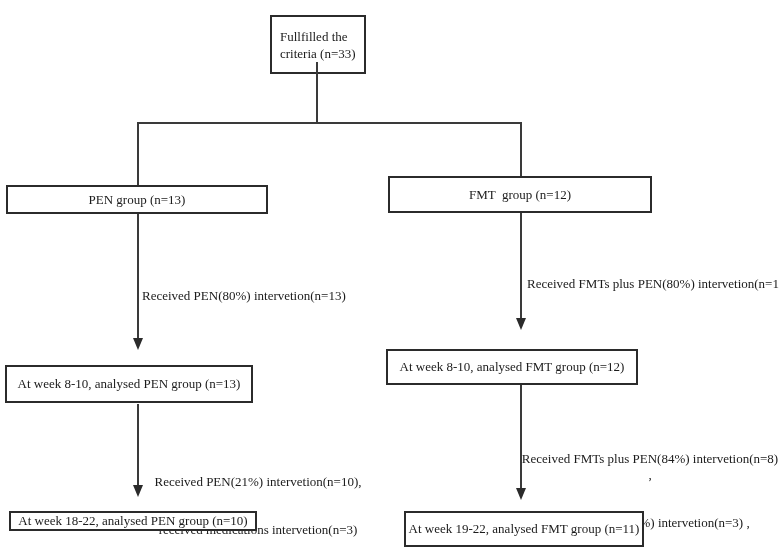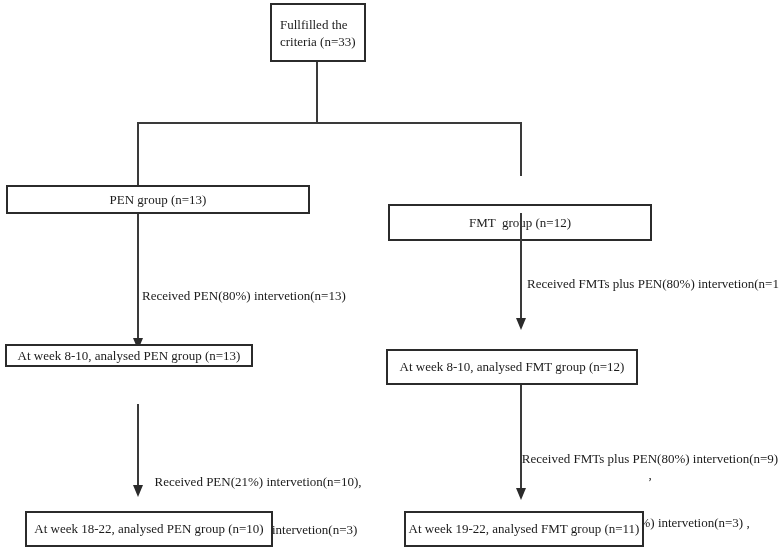--- a/index.html
+++ b/index.html
@@ -24,20 +24,21 @@
     white-space:pre-wrap;
     line-height:16px;
   }
   .box-col{
     flex-direction:column;
     align-items:flex-start;
     justify-content:center;
     text-align:left;
     padding-left:8px;
     line-height:17px;
+    margin-top:12px;
   }
   .vline,.hline{position:absolute;background:#3a3a3a;}
   .arrowhead{
     position:absolute;
     width:0;height:0;
     border-left:5px solid transparent;
     border-right:5px solid transparent;
     border-top:12px solid #2b2b2b;
   }
   .lbl{
@@ -55,57 +56,57 @@
   <div class="box box-col" style="left:270px;top:3px;width:96px;height:59px;">
     <div>Fullfilled the</div>
     <div>criteria (n=33)</div>
   </div>
 
   <div class="vline" style="left:316px;top:62px;width:2px;height:60px;"></div>
   <div class="hline" style="left:137px;top:122px;width:385px;height:2px;"></div>
   <div class="vline" style="left:137px;top:124px;width:2px;height:61px;"></div>
   <div class="vline" style="left:520px;top:124px;width:2px;height:52px;"></div>
 
-  <div class="box" style="left:6px;top:185px;width:304px;height:29px;text-align:right;">
+  <div class="box" style="left:6px;top:185px;width:262px;height:29px;text-align:right;">
     <span>PEN group (n=13)</span>
   </div>
-  <div class="box" style="left:388px;top:176px;width:264px;height:37px;margin-top:28px;">
+  <div class="box" style="left:388px;top:176px;width:264px;height:37px;">
     <span>FMT  group (n=12)</span>
   </div>
 
   <div class="vline" style="left:137px;top:214px;width:2px;height:124px;"></div>
   <div class="arrowhead" style="left:133px;top:338px;"></div>
   <div class="lbl" style="left:142px;top:288px;font-family:Liberation Serif, serif;">Received PEN(80%) intervetion(n=13)</div>
 
   <div class="vline" style="left:520px;top:213px;width:2px;height:105px;"></div>
   <div class="arrowhead" style="left:516px;top:318px;"></div>
   <div class="lbl" style="left:527px;top:276px;">Received FMTs plus PEN(80%) intervetion(n=12)</div>
 
-  <div class="box" style="left:5px;top:344px;width:248px;height:23px;">
+  <div class="box" style="left:5px;top:365px;width:248px;height:38px;">
     <span>At week 8-10, analysed PEN group (n=13)</span>
   </div>
   <div class="box" style="left:386px;top:349px;width:252px;height:36px;">
     <span>At week 8-10, analysed FMT group (n=12)</span>
   </div>
 
   <div class="vline" style="left:137px;top:404px;width:2px;height:81px;"></div>
   <div class="arrowhead" style="left:133px;top:485px;"></div>
   <div class="lbl lbl-multi" style="left:138px;top:442px;width:240px;">
     <div>Received PEN(21%) intervetion(n=10),</div>
     <div>received medications intervetion(n=3)</div>
   </div>
 
   <div class="vline" style="left:520px;top:385px;width:2px;height:103px;"></div>
   <div class="arrowhead" style="left:516px;top:488px;"></div>
   <div class="lbl lbl-multi" style="left:521px;top:419px;width:258px;">
-    <div>Received FMTs plus PEN(80%) intervetion(n=9) ,</div>
+    <div>Received FMTs plus PEN(84%) intervetion(n=8) ,</div>
     <div>received PEN(80%) intervetion(n=3) ,</div>
     
   </div>
 
-  <div class="box" style="left:9px;top:511px;width:248px;height:36px;margin-left:16px;">
+  <div class="box" style="left:9px;top:511px;width:248px;height:20px;">
     <span>At week 18-22, analysed PEN group (n=10)</span>
   </div>
   <div class="box" style="left:404px;top:511px;width:240px;height:36px;">
     <span>At week 19-22, analysed FMT group (n=11)</span>
   </div>
 
 </div>
 
 </body></html>

